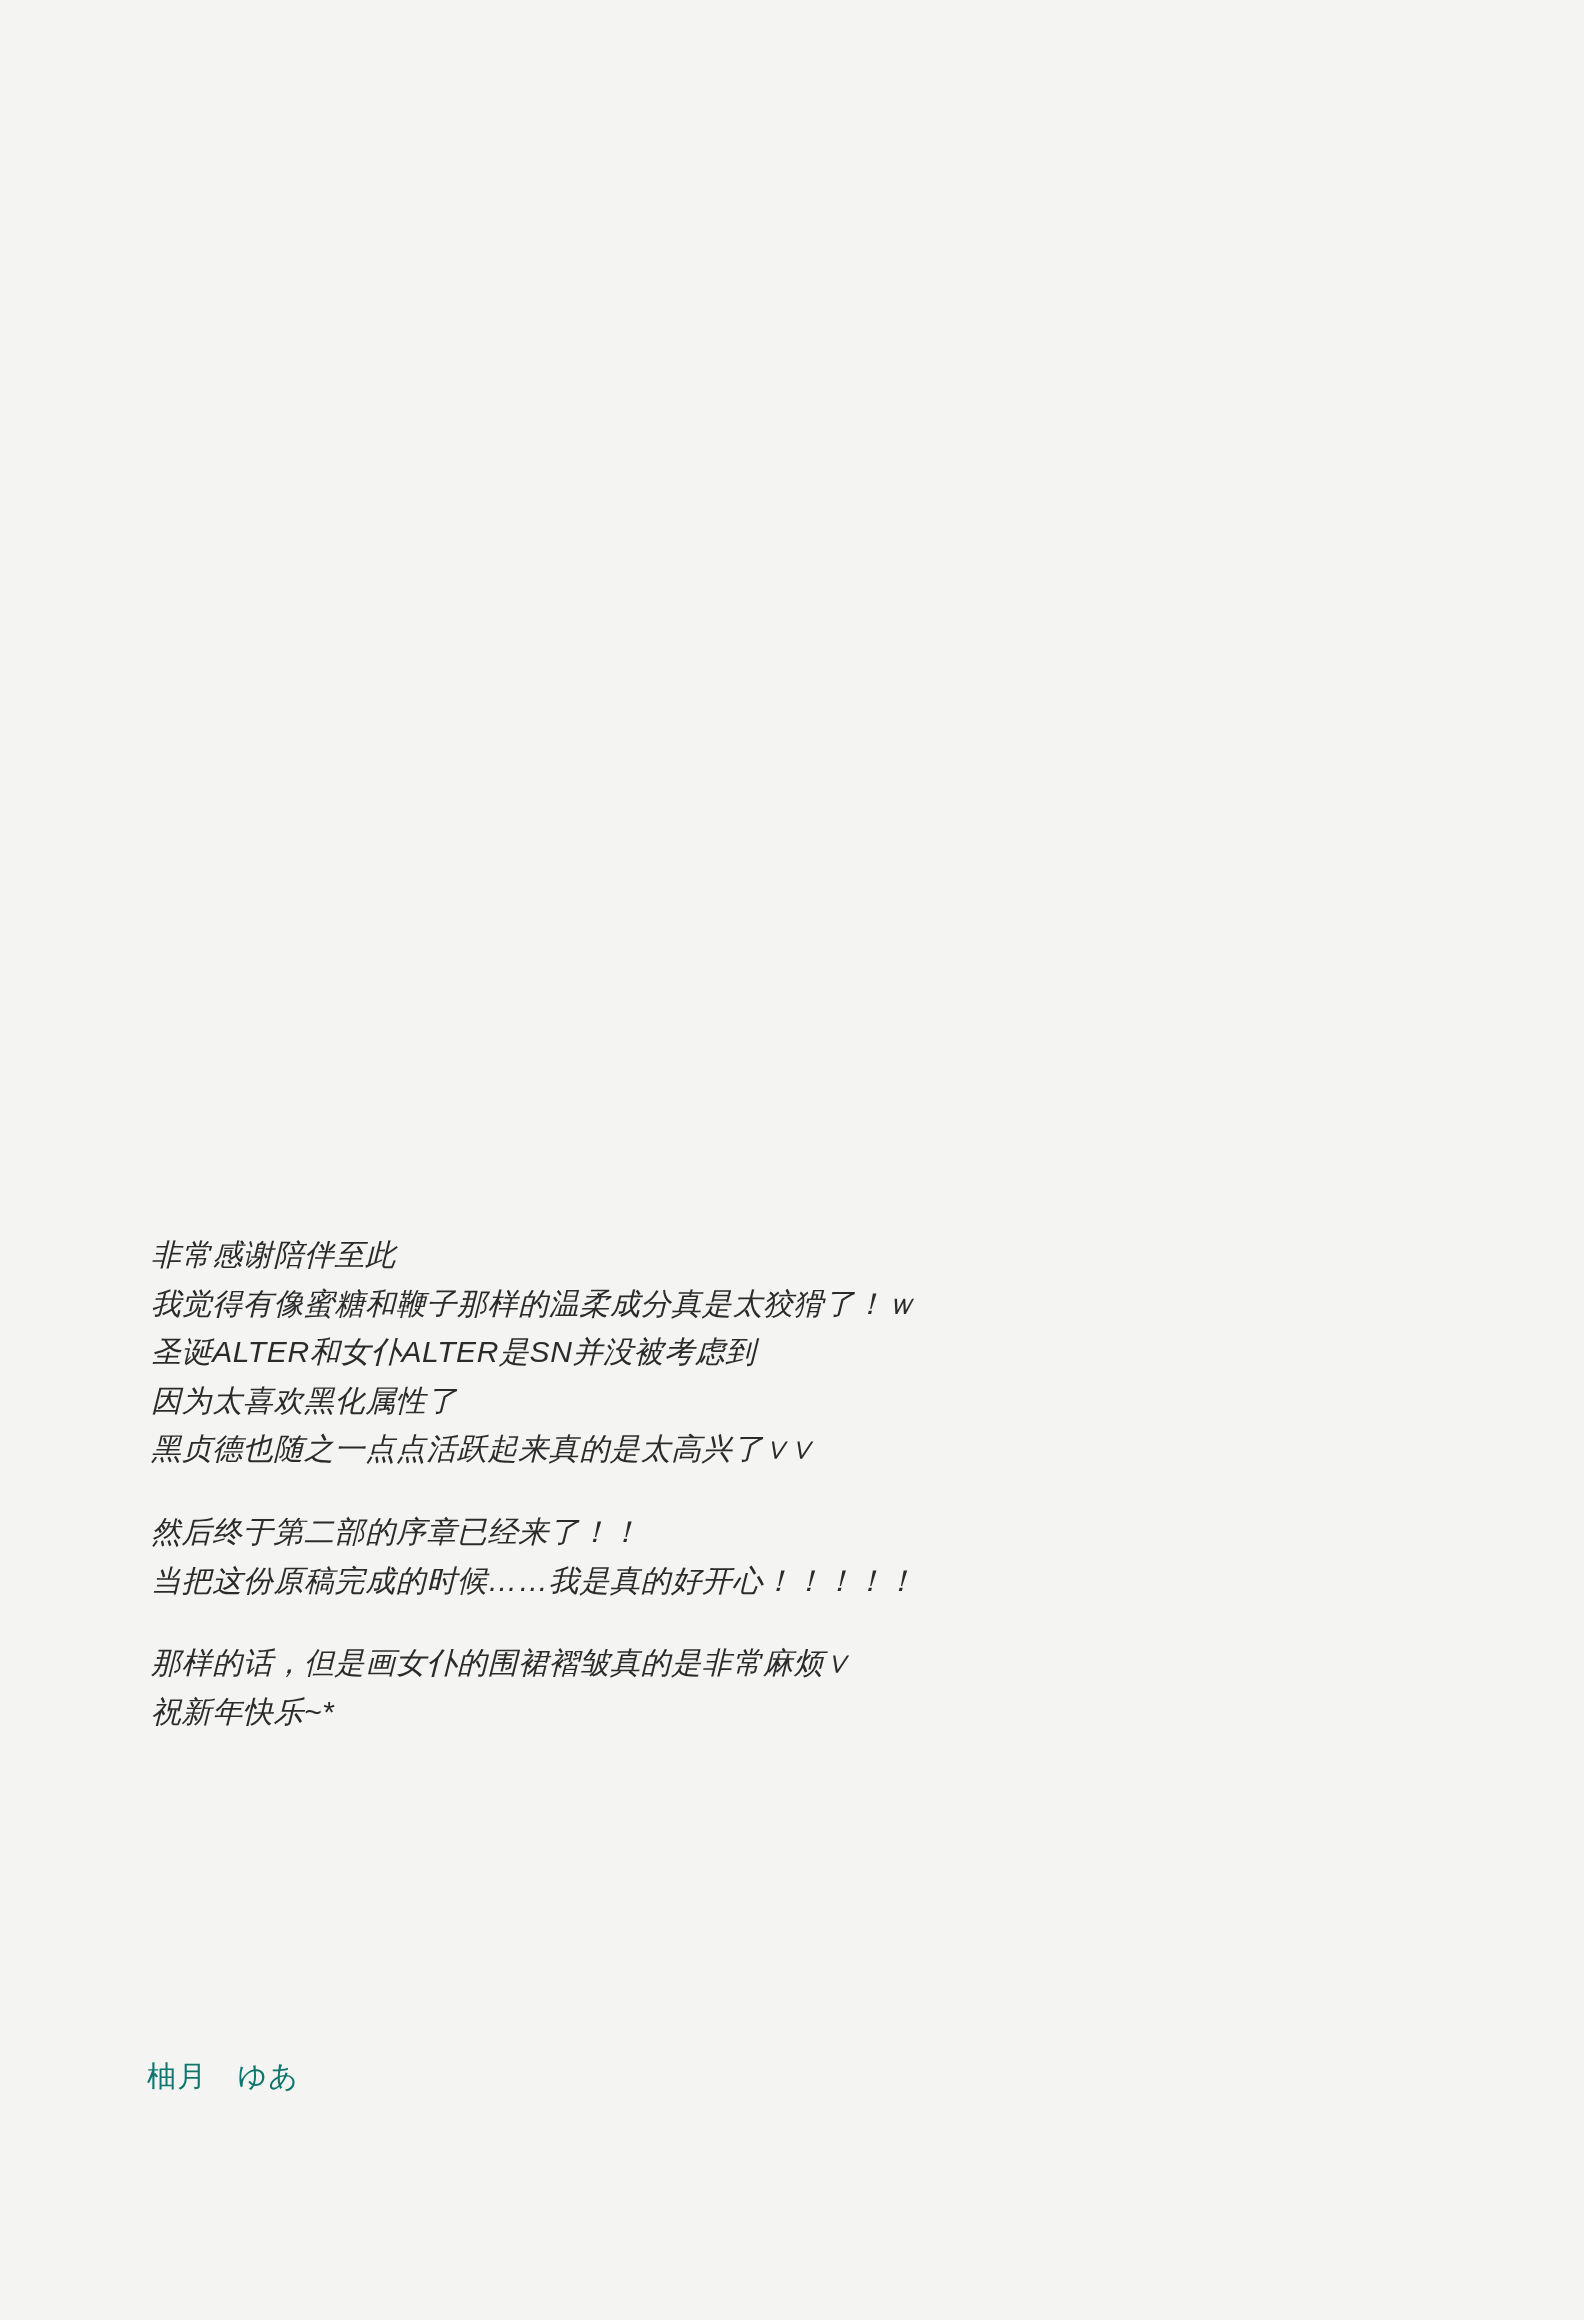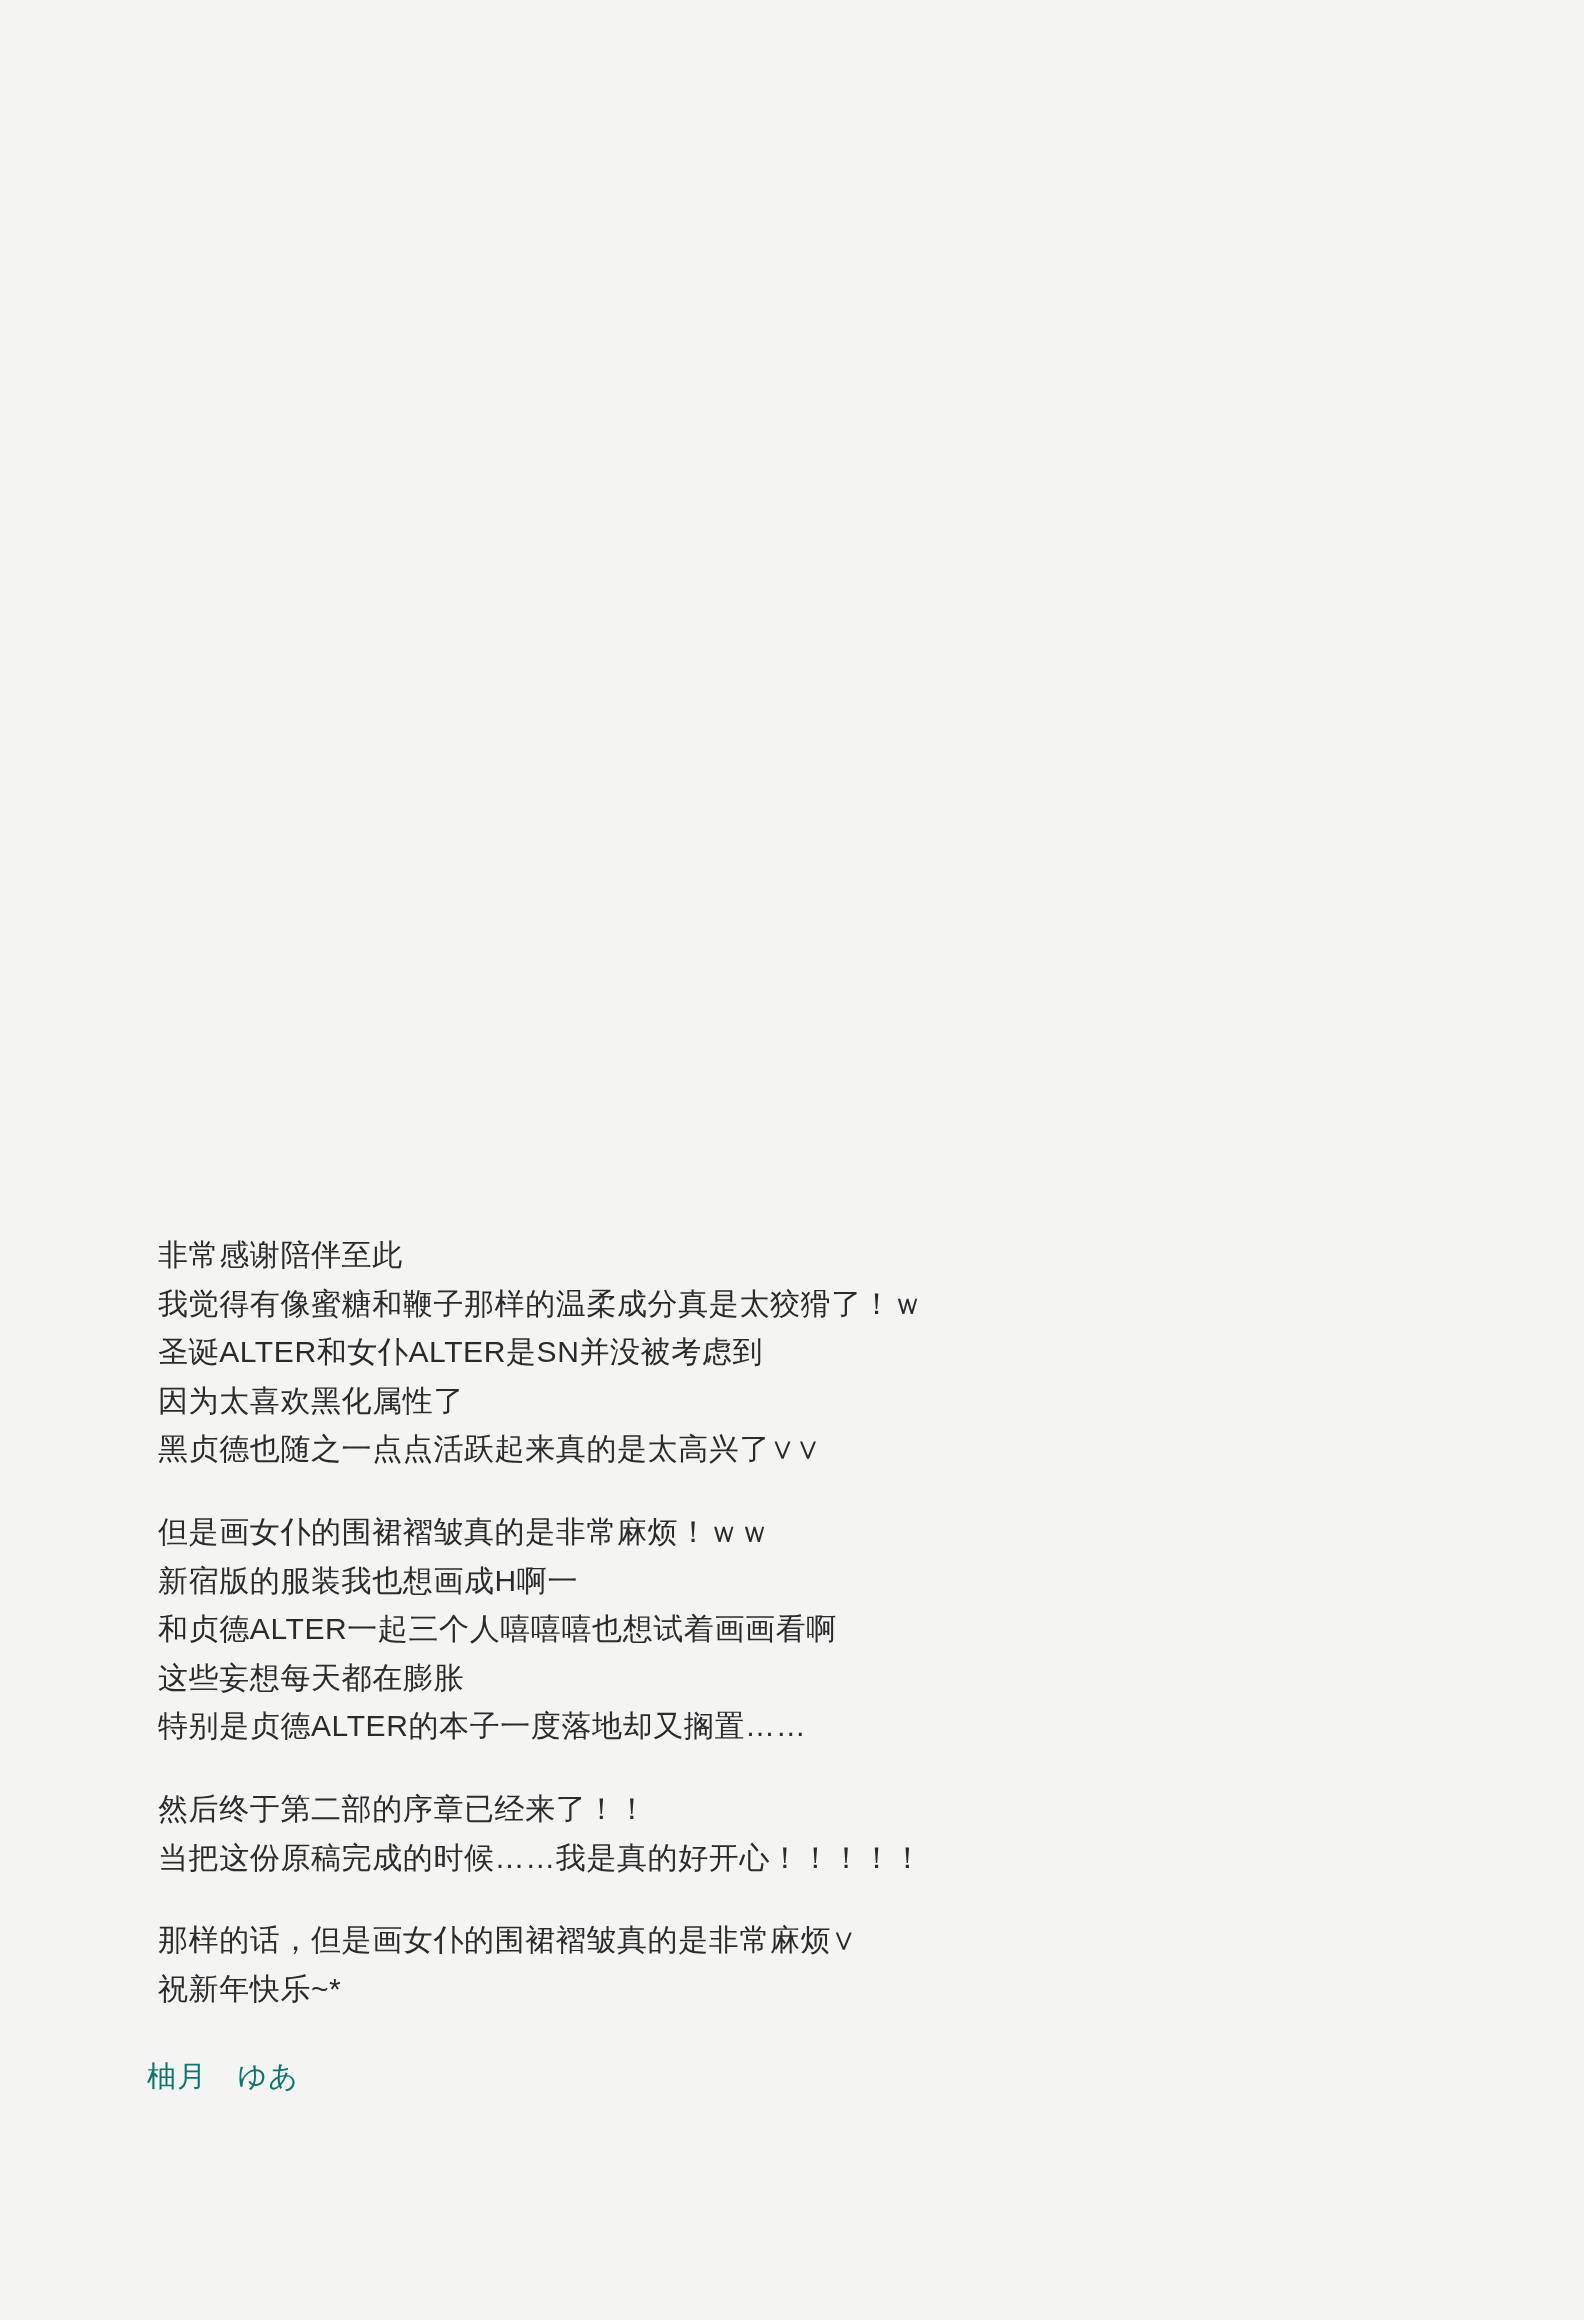--- a/index.html
+++ b/index.html
@@ -25,21 +25,22 @@
     left: 147px;
     top: 1231px;
     width: 1228px;
     color: #2b2b2b;
     font-size: 30px;
     line-height: 1.62;
     letter-spacing: 0.02em;
     font-weight: 500;
   }
   .block {
-    margin: 0 0 34px 11px;
+    margin: 0 0 34px 4px;
+    font-style: italic;
   }
   .block:last-of-type {
     margin-bottom: 0;
   }
   .line {
     white-space: pre;
     display: block;
   }
   .signature {
     position: absolute;
@@ -59,27 +60,20 @@
   <div class="afterword">
 
     <div class="block">
       <span class="line">非常感谢陪伴至此</span>
       <span class="line">我觉得有像蜜糖和鞭子那样的温柔成分真是太狡猾了！ｗ</span>
       <span class="line">圣诞ALTER和女仆ALTER是SN并没被考虑到</span>
       <span class="line">因为太喜欢黑化属性了</span>
       <span class="line">黑贞德也随之一点点活跃起来真的是太高兴了∨∨</span>
     </div>
 
-    <div class="block">
-      <span class="line">但是画女仆的围裙褶皱真的是非常麻烦！ｗｗ</span>
-      <span class="line">新宿版的服装我也想画成H啊一</span>
-      <span class="line">和贞德ALTER一起三个人嘻嘻嘻也想试着画画看啊</span>
-      <span class="line">这些妄想每天都在膨胀</span>
-      <span class="line">特别是贞德ALTER的本子一度落地却又搁置……</span>
-    </div>
 
     <div class="block">
       <span class="line">然后终于第二部的序章已经来了！！</span>
       <span class="line">当把这份原稿完成的时候……我是真的好开心！！！！！</span>
     </div>
 
     <div class="block">
       <span class="line">那样的话，但是画女仆的围裙褶皱真的是非常麻烦∨</span>
       <span class="line">祝新年快乐~*</span>
     </div>

